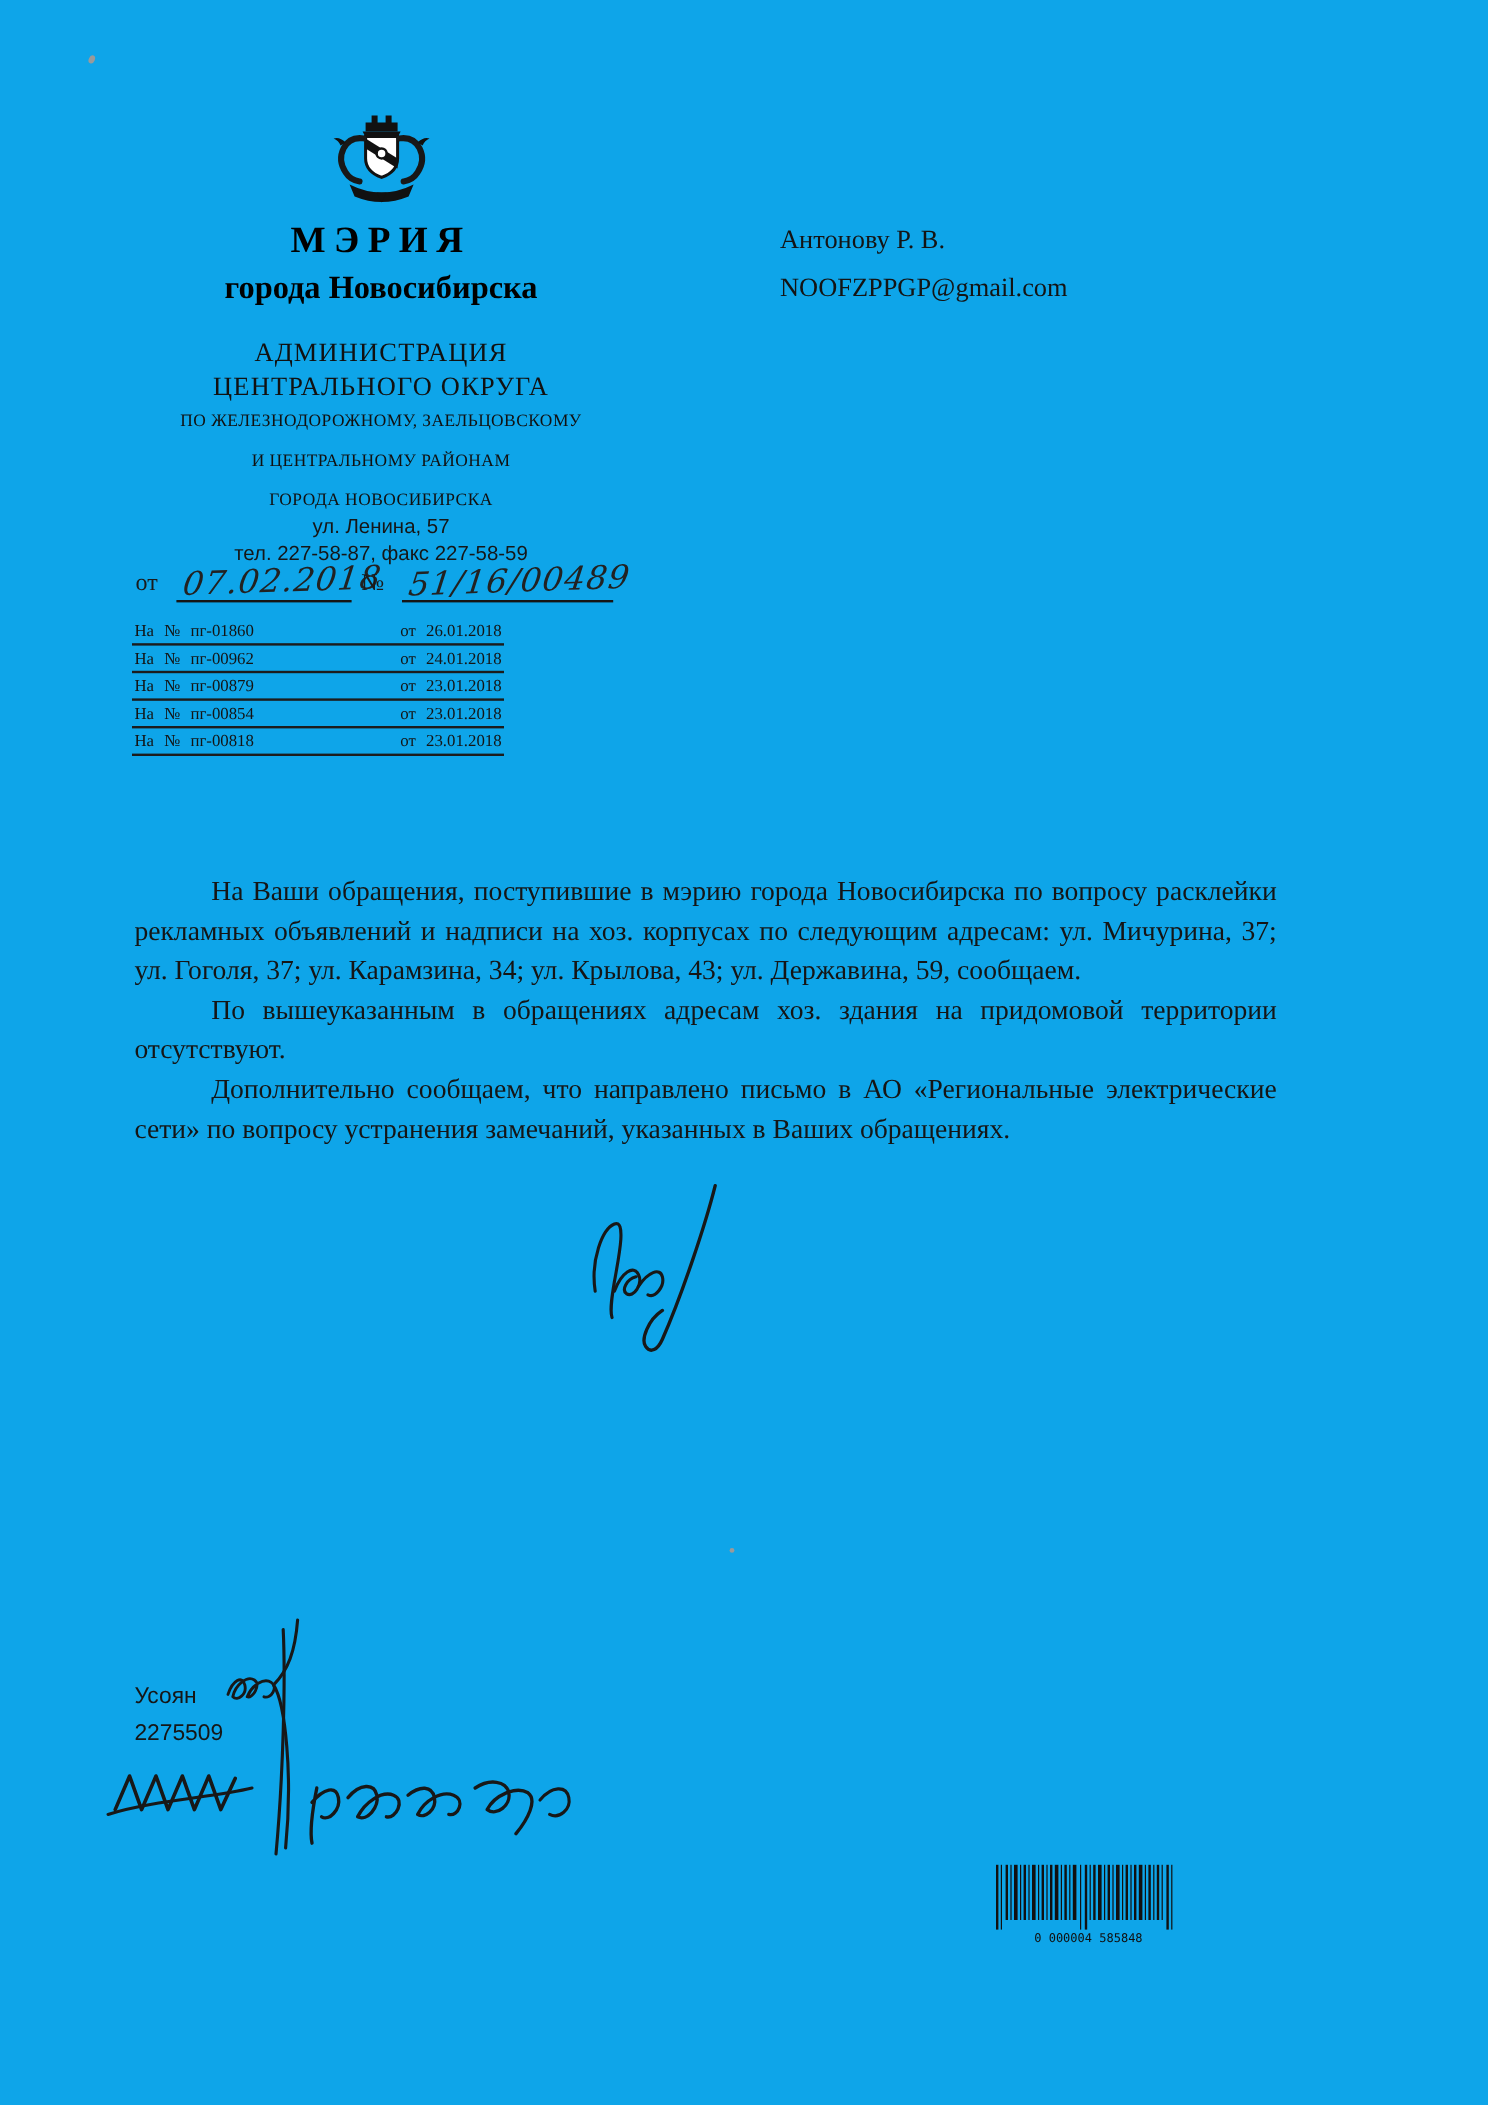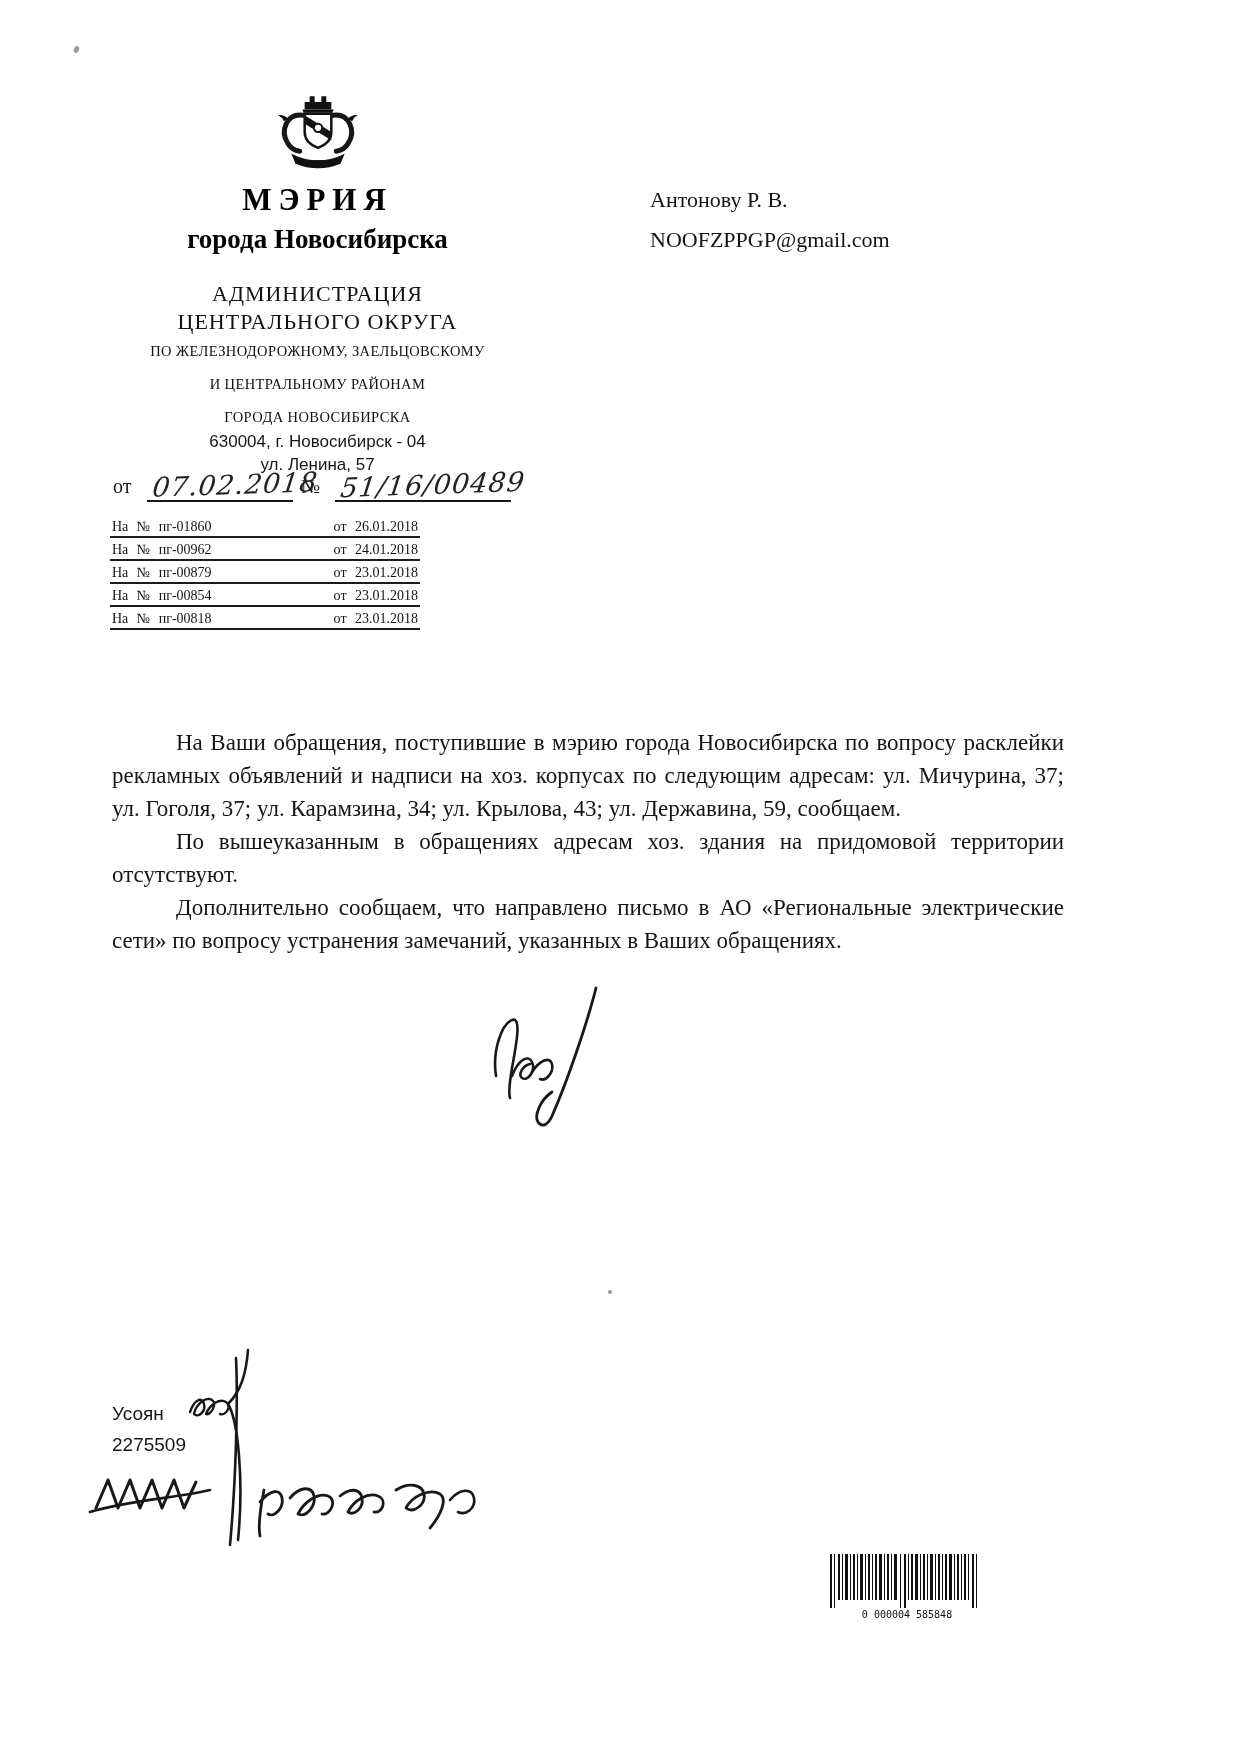--- a/index.html
+++ b/index.html
@@ -1,20 +1,20 @@
 <!DOCTYPE html>
 <html lang="ru"><head>
 <meta charset="utf-8">
 <style>
   html,body{margin:0;padding:0;background:#e8e8e8;}
   .page{
     position:relative;
     width:1240px;height:1754px;
     margin:0 auto;
-    background:#ffffff;
+    background:#0ea5e9;
     font-family:"Liberation Serif", serif;
     color:#1a1a1a;
     overflow:hidden;
   }
   
   .letterhead{
     position:absolute;left:95px;top:88px;width:445px;
     text-align:center;
   }
   .emblem{display:block;margin:0 auto 6px auto;width:100px;height:88px;}
@@ -129,22 +129,22 @@
       <path d="M28 76 q32 16 64 0 l-5 12 q-27 11 -54 0 z" fill="#111"></path>
       <path d="M55 84 h10 l-5 10 z" fill="#111"></path>
     </svg>
     <div class="org-top">МЭРИЯ</div>
     <div class="org-sub">города Новосибирска</div>
     <div class="dept-big first">АДМИНИСТРАЦИЯ</div>
     <div class="dept-big">ЦЕНТРАЛЬНОГО ОКРУГА</div>
     <div class="dept-small" style="margin-top:8px;">ПО ЖЕЛЕЗНОДОРОЖНОМУ, ЗАЕЛЬЦОВСКОМУ</div>
     <div class="dept-small">И ЦЕНТРАЛЬНОМУ РАЙОНАМ</div>
     <div class="dept-small">ГОРОДА НОВОСИБИРСКА</div>
-    <div class="addr" style="margin-top:6px;">630004, г. Новосибирск - 04</div>
     <div class="addr">ул. Ленина, 57</div>
+    <div class="addr">тел. 227-58-87, факс 227-58-59</div>
   </div>
 
   <div class="recipient">
     <div>Антонову Р. В.</div>
     <div>NOOFZPPGP@gmail.com</div>
   </div>
 
   <div class="outline-row">
     <span class="lbl lbl-ot">от</span>
     <span class="uline uline-a"></span>

